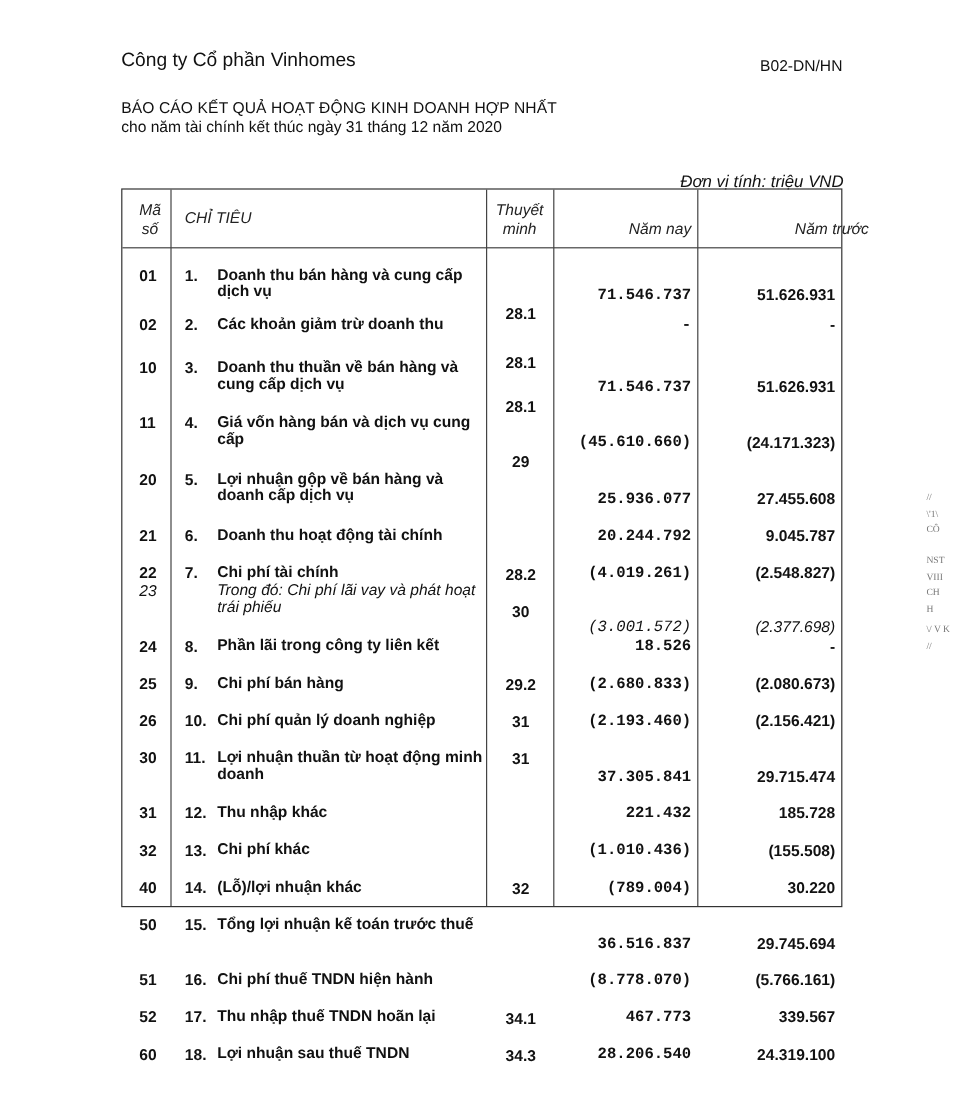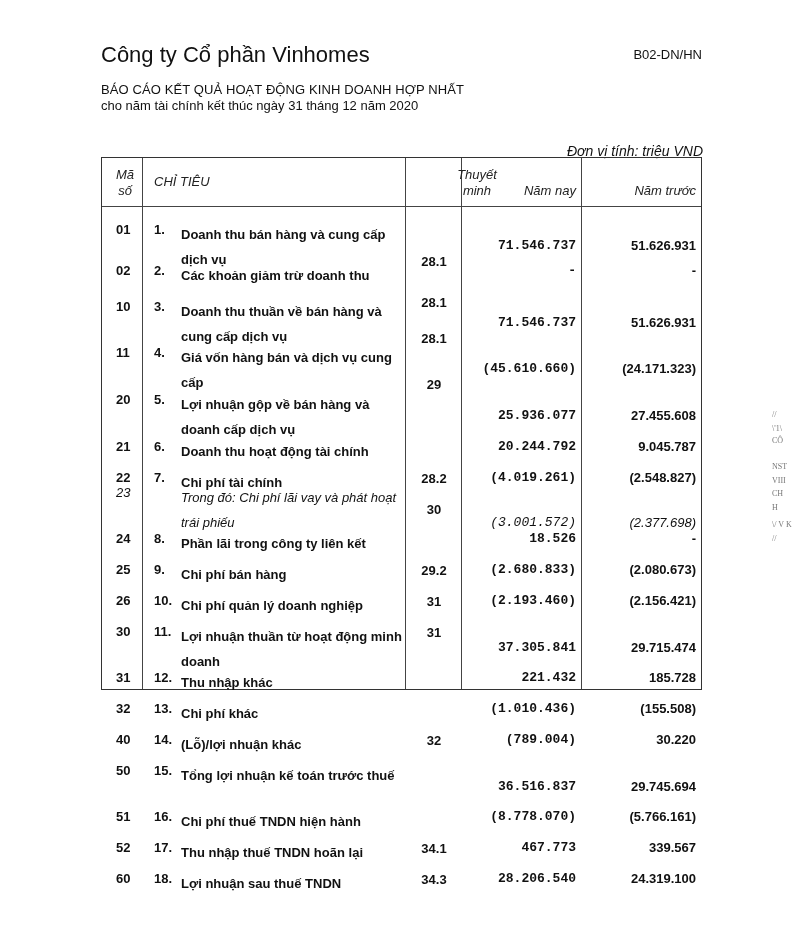--- a/index.html
+++ b/index.html
@@ -1,38 +1,38 @@
 <!DOCTYPE html>
 <html><head>
 <meta charset="utf-8">
 <style>
   html, body { margin: 0; padding: 0; }
   body {
     width: 799px; height: 929px; background: #ffffff; position: relative; overflow: hidden;
     font-family: "Liberation Sans", sans-serif; color: #111;
   }
-  .company { position: absolute; left: 101px; top: 42px; font-size: 22px; }
+  .company { position: absolute; left: 101px; top: 42px; font-size: 16px; }
   .formcode { position: absolute; right: 97px; top: 47px; font-size: 13px; }
   .report-title { position: absolute; left: 101px; top: 82px; font-size: 13px; letter-spacing: 0.1px; }
   .report-sub { position: absolute; left: 101px; top: 98px; font-size: 13px; }
   .unit { position: absolute; right: 96px; top: 143px; font-size: 14px; font-style: italic; }
 
   .tbl-wrap {
-    position: absolute; left: 101px; top: 157px; width: 601px; height: 533px;
+    position: absolute; left: 101px; top: 157px; width: 601px; height: 599px;
     border: 1.5px solid #333; box-sizing: border-box;
   }
   .vline { position: absolute; top: 0; bottom: 0; border-left: 1px solid #444; }
   .hline { position: absolute; left: 0; right: 0; top: 48px; border-top: 1px solid #444; }
 
   .th { position: absolute; font-size: 13px; font-style: italic; color: #222; }
 
   .row { position: absolute; left: 0; width: 601px; font-size: 13px; font-weight: bold; }
   .row .code { position: absolute; left: 14px; width: 24px; text-align: left; }
   .row .num { position: absolute; left: 52px; }
-  .row .label { position: absolute; left: 79px; width: 225px; line-height: 25px; }
+  .row .label { position: absolute; left: 79px; width: 225px; line-height: 14px; }
   .row .note { position: absolute; left: 305px; width: 54px; text-align: center; margin-top: 32px; }
   .row .cur { position: absolute; left: 362px; width: 112px; text-align: right; font-family: Liberation Mono, monospace; }
   .row .prev { position: absolute; left: 481px; width: 113px; text-align: right; }
   .italic { font-style: italic; font-weight: normal; }
 
   .stamp { position: absolute; left: 772px; font-size: 8px; color: #777; font-family: "Liberation Serif", serif; }
 </style>
 </head>
 <body>
 
@@ -47,26 +47,26 @@
   <div class="vline" style="left:303px"></div>
   <div class="vline" style="left:359px"></div>
   <div class="vline" style="left:479px"></div>
   <div class="hline"></div>
 
   <div class="th" style="left:12px; top:9px; width:22px; text-align:center; line-height:16px;">
     <div>Mã</div>
     <div>số</div>
   </div>
   <div class="th" style="left:52px; top:16px;">CHỈ TIÊU</div>
-  <div class="th" style="left:303px; top:9px; width:56px; text-align:center; line-height:16px;padding-left:44px;">
+  <div class="th" style="left:303px; top:9px; width:56px; text-align:center; line-height:16px;">
     <div>Thuyết</div>
     <div>minh</div>
   </div>
   <div class="th" style="left:362px; top:25px; width:112px; text-align:right;">Năm nay</div>
-  <div class="th" style="left:481px; top:25px; width:113px; text-align:right;">Năm trước</div>
+  <div class="th" style="left:481px; top:25px; width:113px; text-align:right;padding-left:28px;">Năm trước</div>
 
   <div id="rows">
       <div class="row" style="top: 64px;">
         <div class="code">01</div>
         <div class="num">1.</div>
         <div class="label">Doanh thu bán hàng và cung cấp dịch vụ</div>
         <div class="note">28.1</div>
         <div class="cur" style="top: 16px;">71.546.737</div>
         <div class="prev" style="top: 16px;">51.626.931</div>
       </div>

